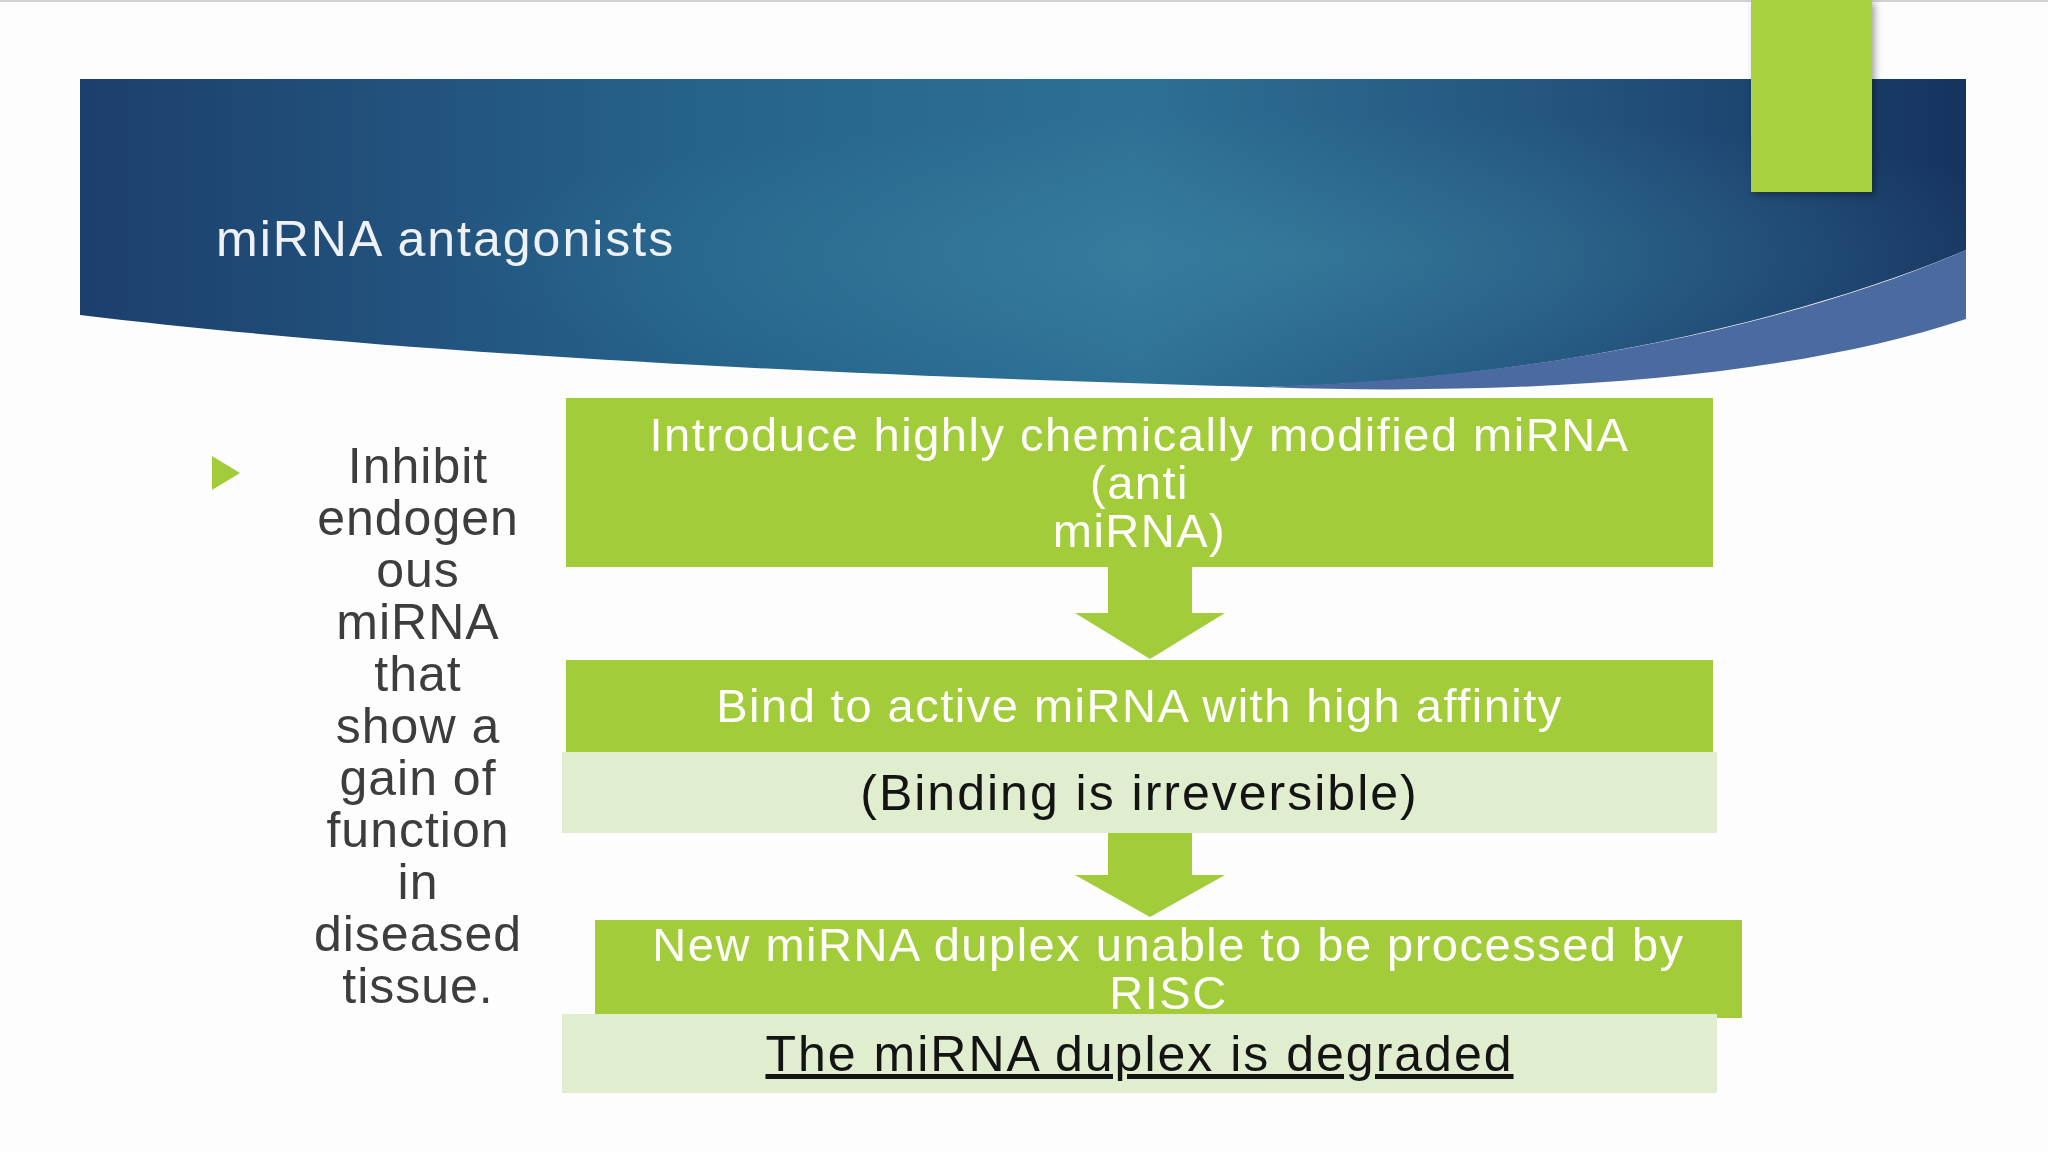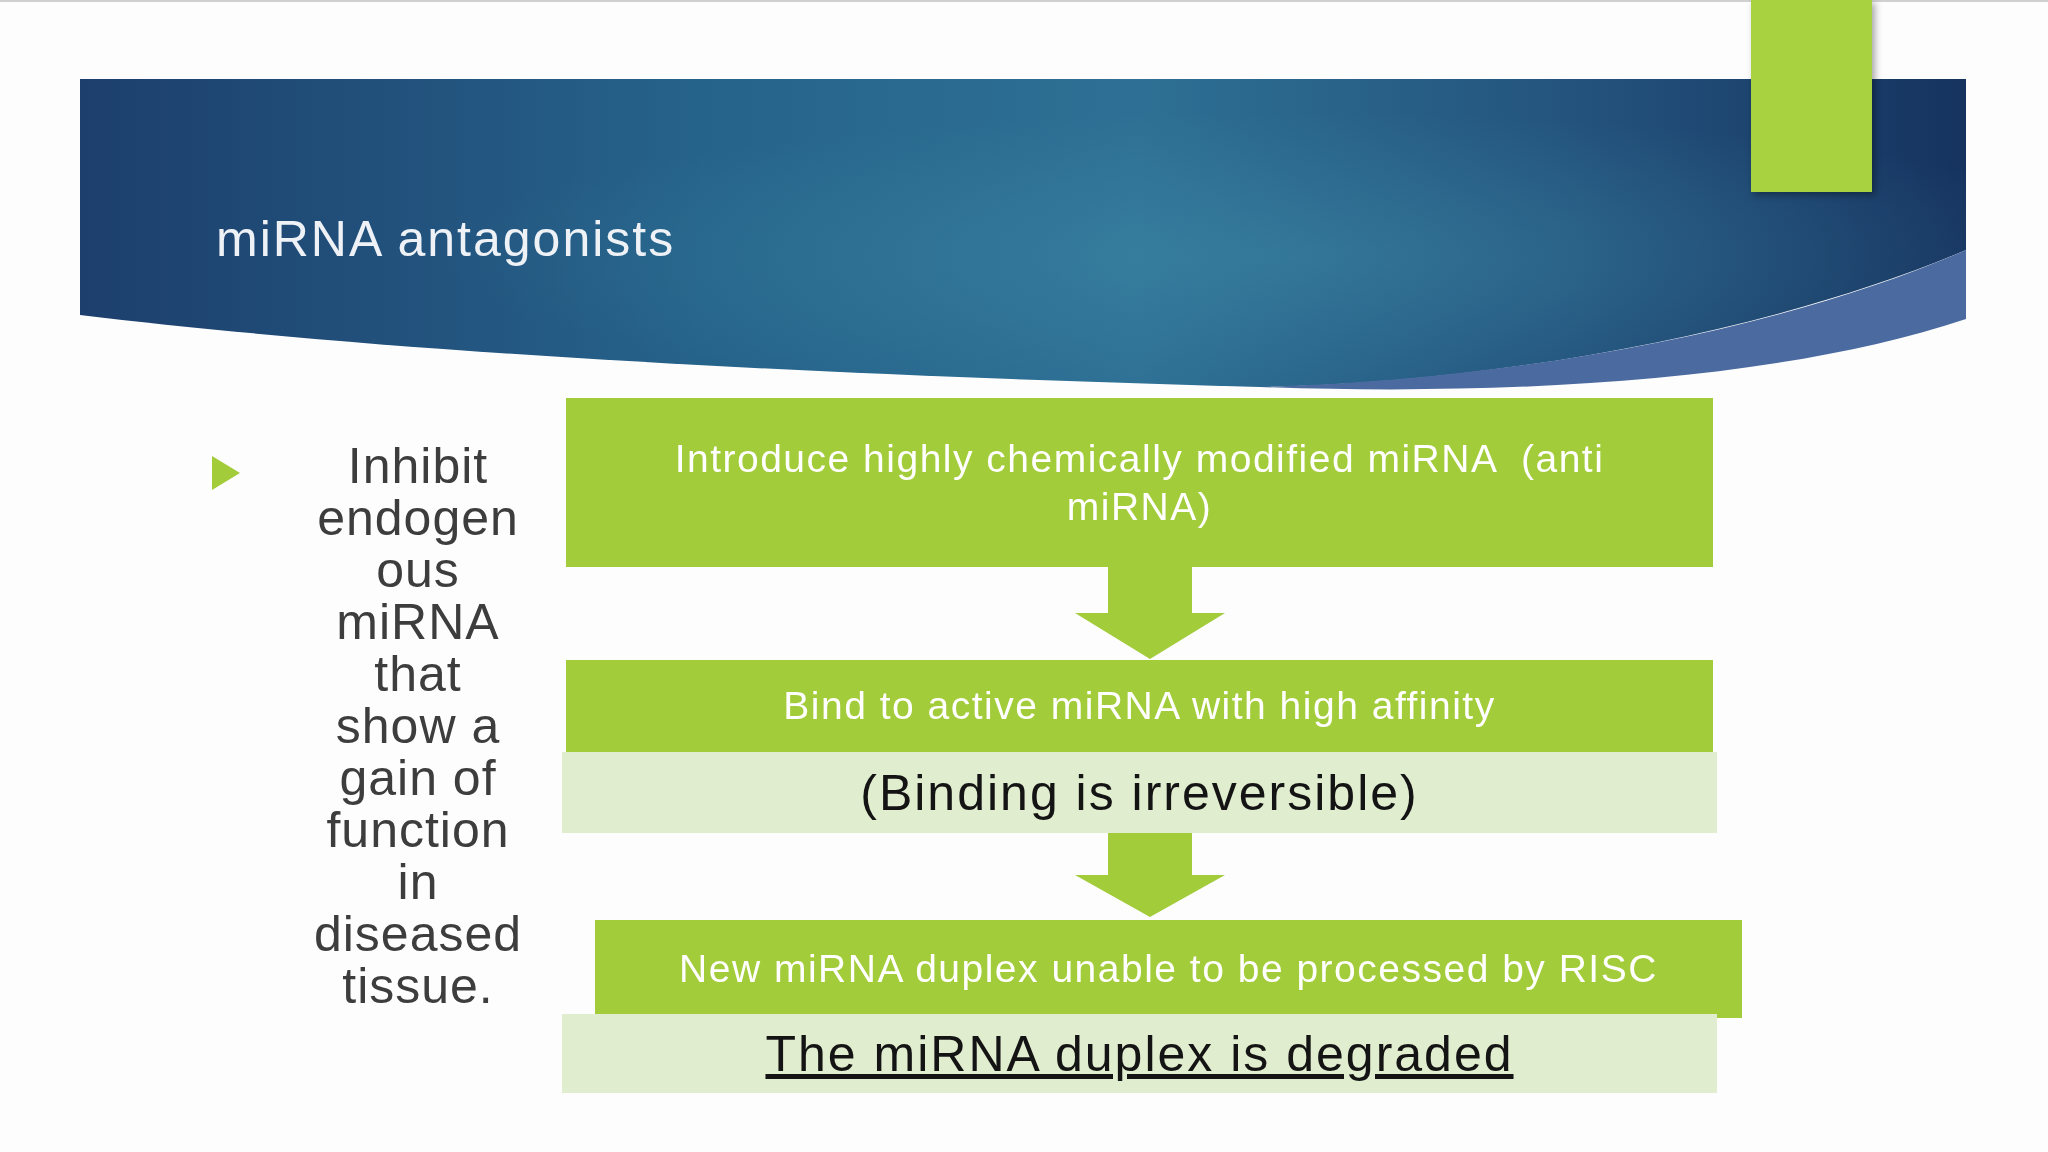--- a/index.html
+++ b/index.html
@@ -42,21 +42,21 @@
     letter-spacing:1px;white-space:pre-line;text-align:center;
   }
   
   .flow-box{
     position:absolute;left:566px;width:1147px;
     display:flex;align-items:center;justify-content:center;
     text-align:center;box-sizing:border-box;padding:0 30px;
   }
   .flow-box.solid{
     background:#a3cc3a;color:#ffffff;
-    font-size:39px;line-height:48px;letter-spacing:1.5px;
+    font-size:47px;line-height:48px;letter-spacing:1.5px;
     white-space:pre-wrap;
   }
   .flow-box.light{
     left:562px;width:1155px;
     background:#e1edcf;color:#141414;
     font-size:50px;letter-spacing:2px;
     white-space:pre-wrap;
   }
   .step-1{top:398px;height:169px;}
   .step-2{top:660px;height:92px;}

